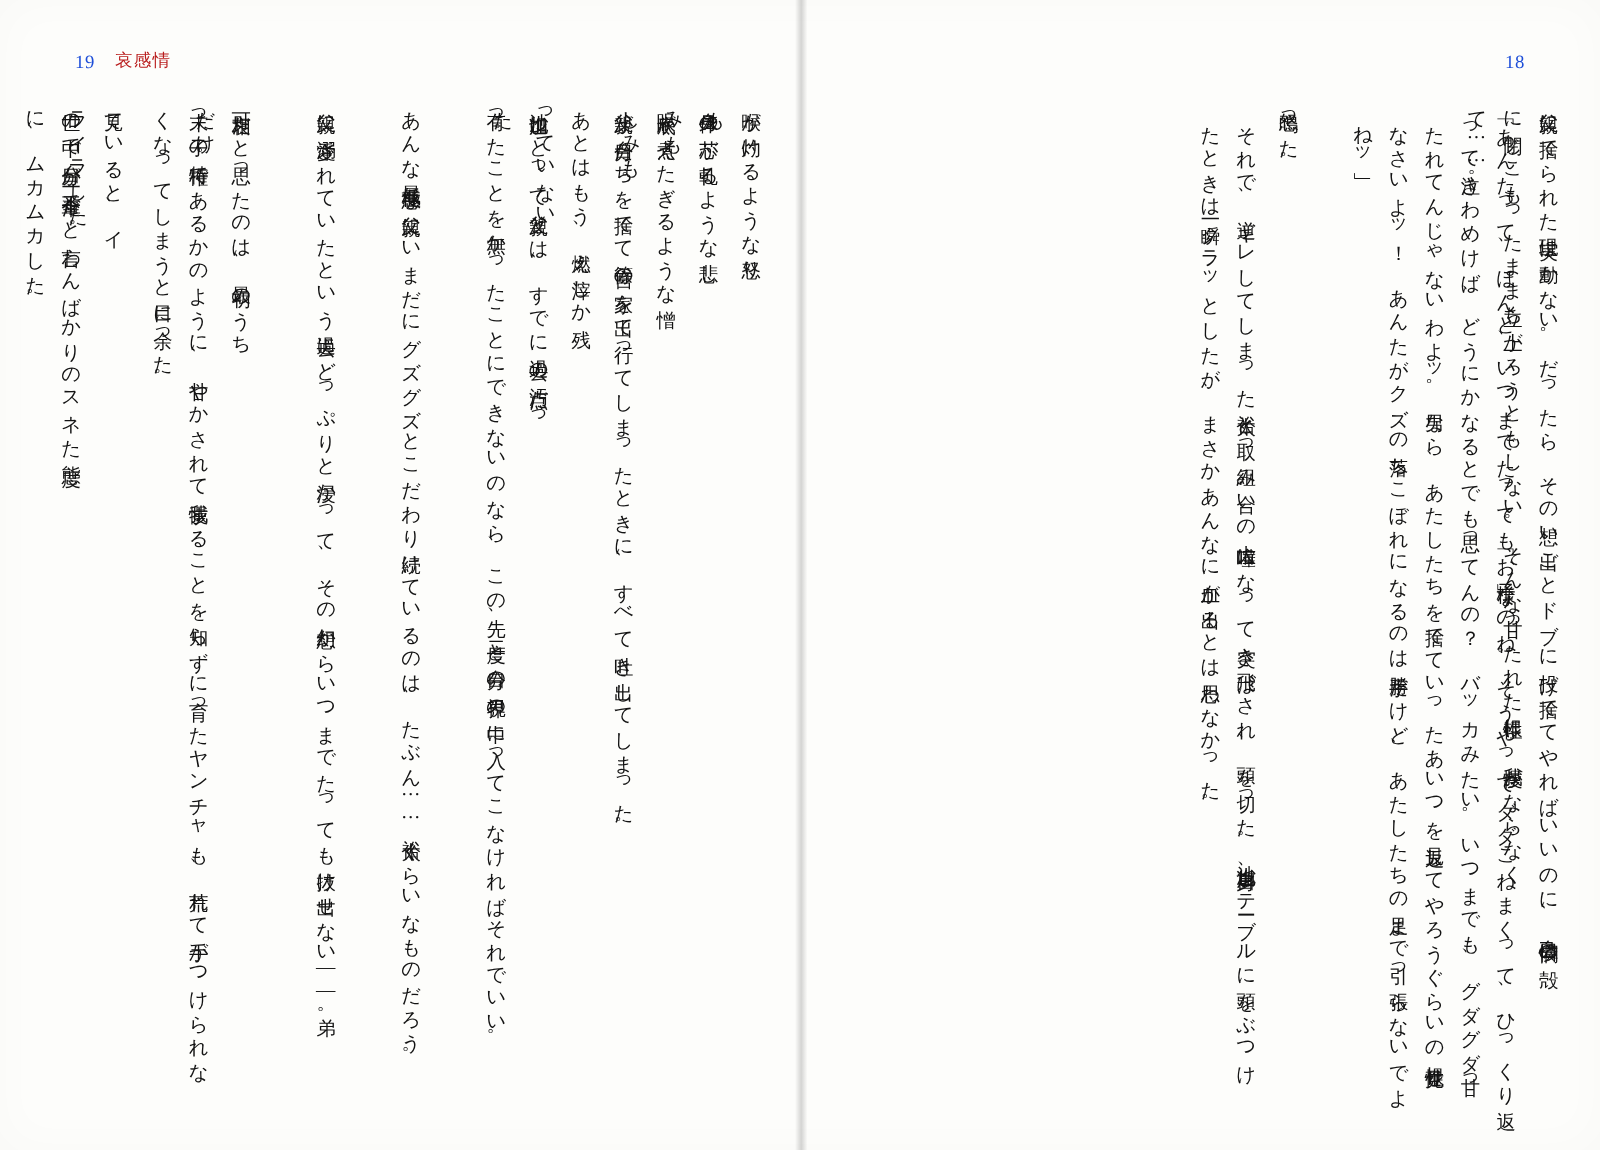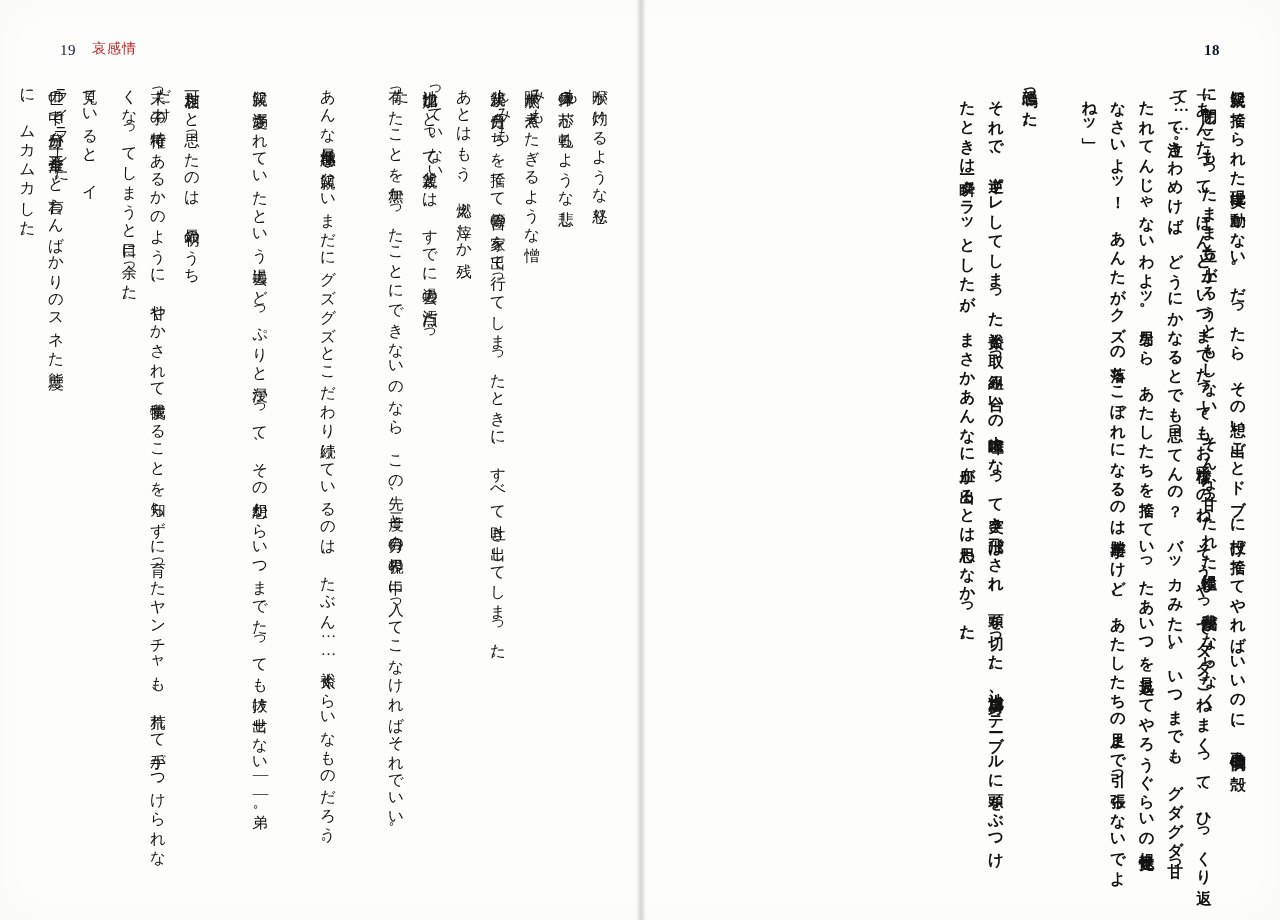--- a/index.html
+++ b/index.html
@@ -25,28 +25,28 @@
     height: 920px;
     background: linear-gradient(to right, rgba(0,0,0,0.00), rgba(0,0,0,0.16), rgba(0,0,0,0.00));
     pointer-events: none;
   }
   .page-half {
     position: absolute;
     top: 0;
     height: 920px;
   }
   .left-half  { left: 0px;   width: 640px; }
-  .right-half { left: 640px; width: 640px; font-weight: bold; }
+  .right-half { left: 640px; width: 640px; }
 
   
   .folio {
     position: absolute;
     font-size: 15px;
     letter-spacing: 0.5px;
-    color: #0f172a;
+    color: #1d4ed8;
   }
   .folio-left  { left: 60px;  top: 42px; }
   .folio-right { right: 60px; top: 42px; }
   .running-head {
     position: absolute;
     left: 92px;
     top: 40px;
     font-size: 14px;
     color: #b91c1c;
     letter-spacing: 1px;

